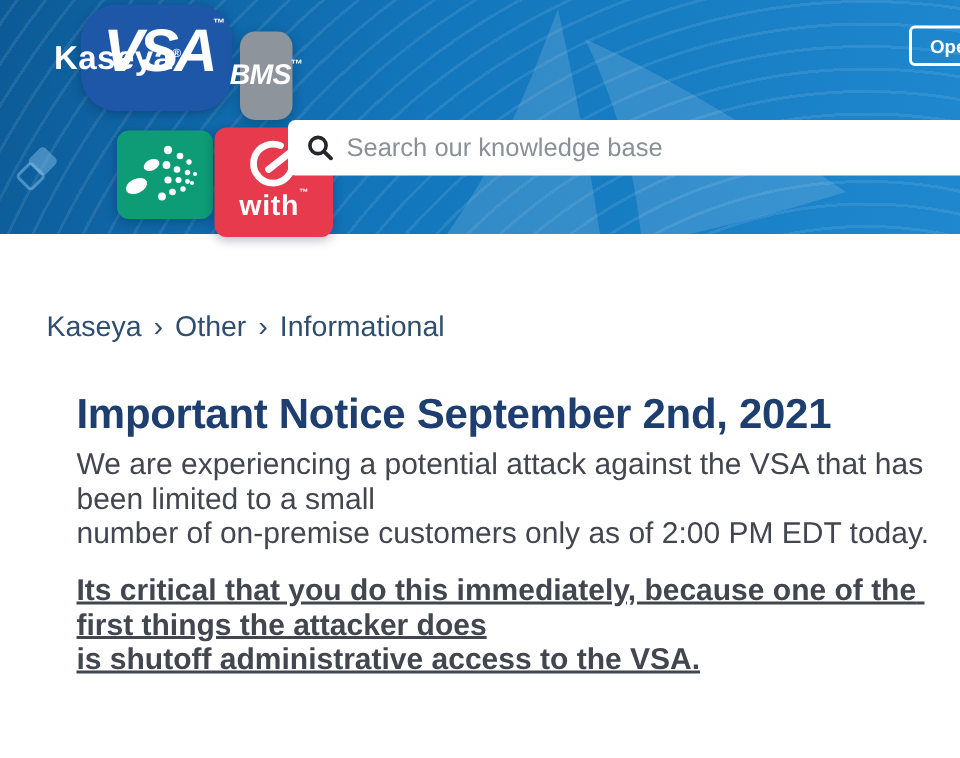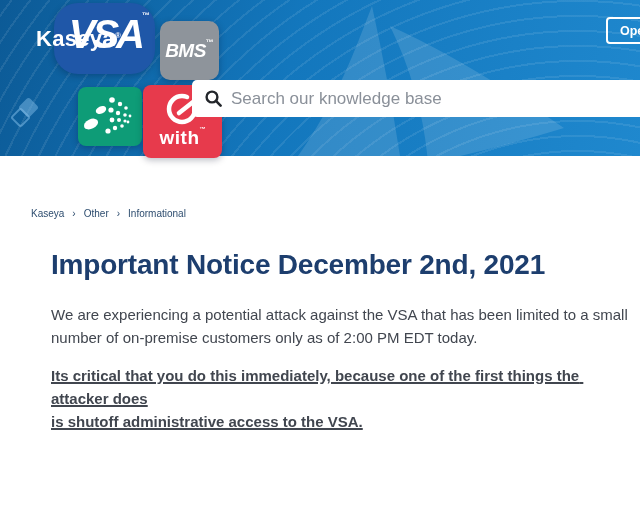--- a/index.html
+++ b/index.html
@@ -21,21 +21,21 @@
   .tile { position:absolute; box-shadow:0 2px 7px rgba(0,10,40,.28); }
   .tile-vsa { left:54px; top:3px; width:101px; height:71px; border-radius:24px;
     background:var(--vsa-blue); z-index:2; }
   .vsa-text { position:absolute; right:5px; top:11px; color:#fff; font-size:40px;
     line-height:1; font-weight:800; font-style:italic; letter-spacing:-3px; }
   .tile-tm { font-size:8px; font-weight:700; font-style:normal; letter-spacing:0;
     vertical-align:top; position:relative; top:-2px; }
   .brand { position:absolute; left:20px; top:26px; z-index:4; color:#fff;
     font-size:22px; font-weight:700; letter-spacing:.3px;margin-left:16px; }
   .brand sup { font-size:8px; }
-  .tile-bms { left:160px; top:21px; width:59px; height:59px; border-radius:10px;
+  .tile-bms { left:160px; top:21px; width:35px; height:59px; border-radius:10px;
     background:var(--bms-gray); z-index:2; display:flex; align-items:center; justify-content:center; }
   .bms-text { color:#fff; font-size:19px; font-weight:800; font-style:italic; letter-spacing:-.5px; }
   .tile-traverse { left:78px; top:87px; width:64px; height:59px; border-radius:8px;
     background:var(--traverse-green); z-index:2; }
   .tile-vorex { left:143px; top:85px; width:79px; height:73px; border-radius:8px;
     background:var(--vorex-red); z-index:2; }
   .vorex-text { position:absolute; left:0; right:0; bottom:11px; text-align:center;
     color:#fff; font-size:19px; font-weight:700; letter-spacing:.5px; line-height:1; }
   .vorex-text .tile-tm { font-size:6px; }
 
@@ -45,26 +45,26 @@
   .searchbar input { border:none; outline:none; flex:1; font-size:17px; color:#333;
     font-family:"Liberation Sans", sans-serif; background:transparent; }
   .searchbar input::placeholder { color:var(--search-placeholder); opacity:1; }
 
   .open-btn { position:absolute; left:606px; top:17px; height:27px; z-index:4;
     background:transparent; border:2px solid #fff; border-radius:4px; color:#fff;
     font-size:12.5px; font-weight:700; padding:0 12px; white-space:nowrap;
     font-family:"Liberation Sans", sans-serif; cursor:pointer; }
 
   
-  .breadcrumb { margin:52px 0 0 31px; font-size:10px; color:var(--breadcrumb-navy); }
+  .breadcrumb { margin:52px 0 0 31px; font-size:19px; color:var(--breadcrumb-navy); }
   .crumb { cursor:pointer; }
   .crumb-sep { margin:0 8px; color:var(--breadcrumb-navy); }
   h1 { margin:30px 0 0 51px; font-size:28px; font-weight:800;
     color:var(--title-navy); letter-spacing:-.2px; }
-  .article p { margin:22px 0 0 51px; max-width:600px; font-size:15px; line-height:23px;
+  .article p { margin:7px 0 0 51px; max-width:600px; font-size:20px; line-height:23px;
     color:var(--body-text); white-space:pre-wrap; }
   .article p.tight { margin-top:15px; }
   .bu { font-weight:700; text-decoration:underline; text-decoration-thickness:1.5px; }
 </style>
 </head>
 <body>
 
 <header class="header">
   <div class="header-bg">
     <svg class="watermark" width="290" height="156" viewBox="0 0 290 156">
@@ -122,21 +122,21 @@
     <input type="text" placeholder="Search our knowledge base" style="">
   </div>
 
   <button class="open-btn">Open</button>
 </header>
 
 <main>
   <nav class="breadcrumb"><span class="crumb">Kaseya</span><span class="crumb-sep">›</span><span class="crumb">Other</span><span class="crumb-sep">›</span><span class="crumb">Informational</span></nav>
 
   <article class="article">
-    <h1>Important Notice December 2nd, 2021</h1>
+    <h1>Important Notice September 2nd, 2021</h1>
 
     <p><span>We are experiencing a potential attack against the VSA that has been limited to a small
 number of on-premise customers only as of 2:00 PM EDT today.</span></p>
 
 
     <p class="tight"><span class="bu">Its critical that you do this immediately, because one of the first things the attacker does
 is shutoff administrative access to the VSA.</span></p>
   </article>
 </main>
 

